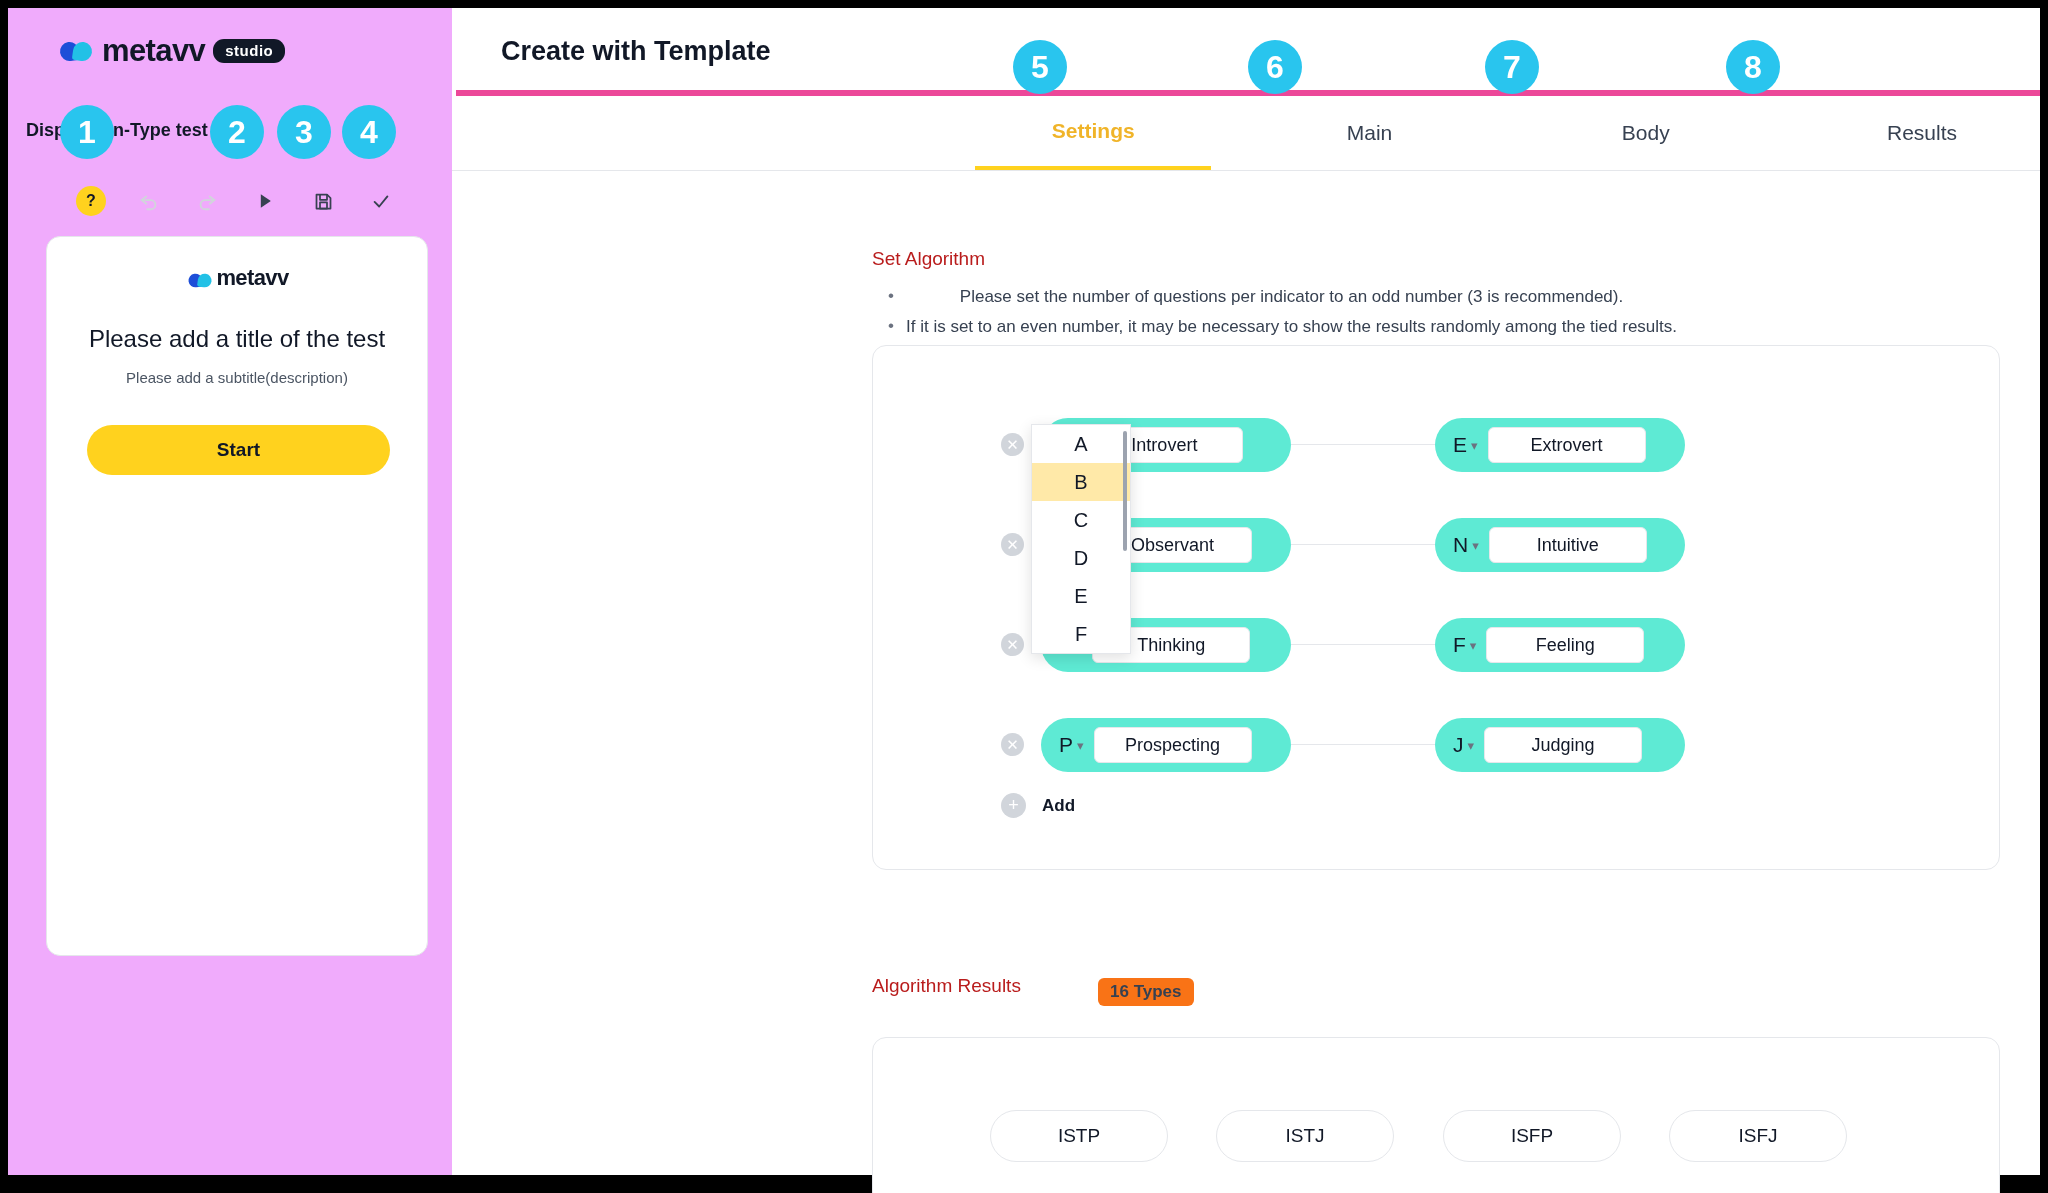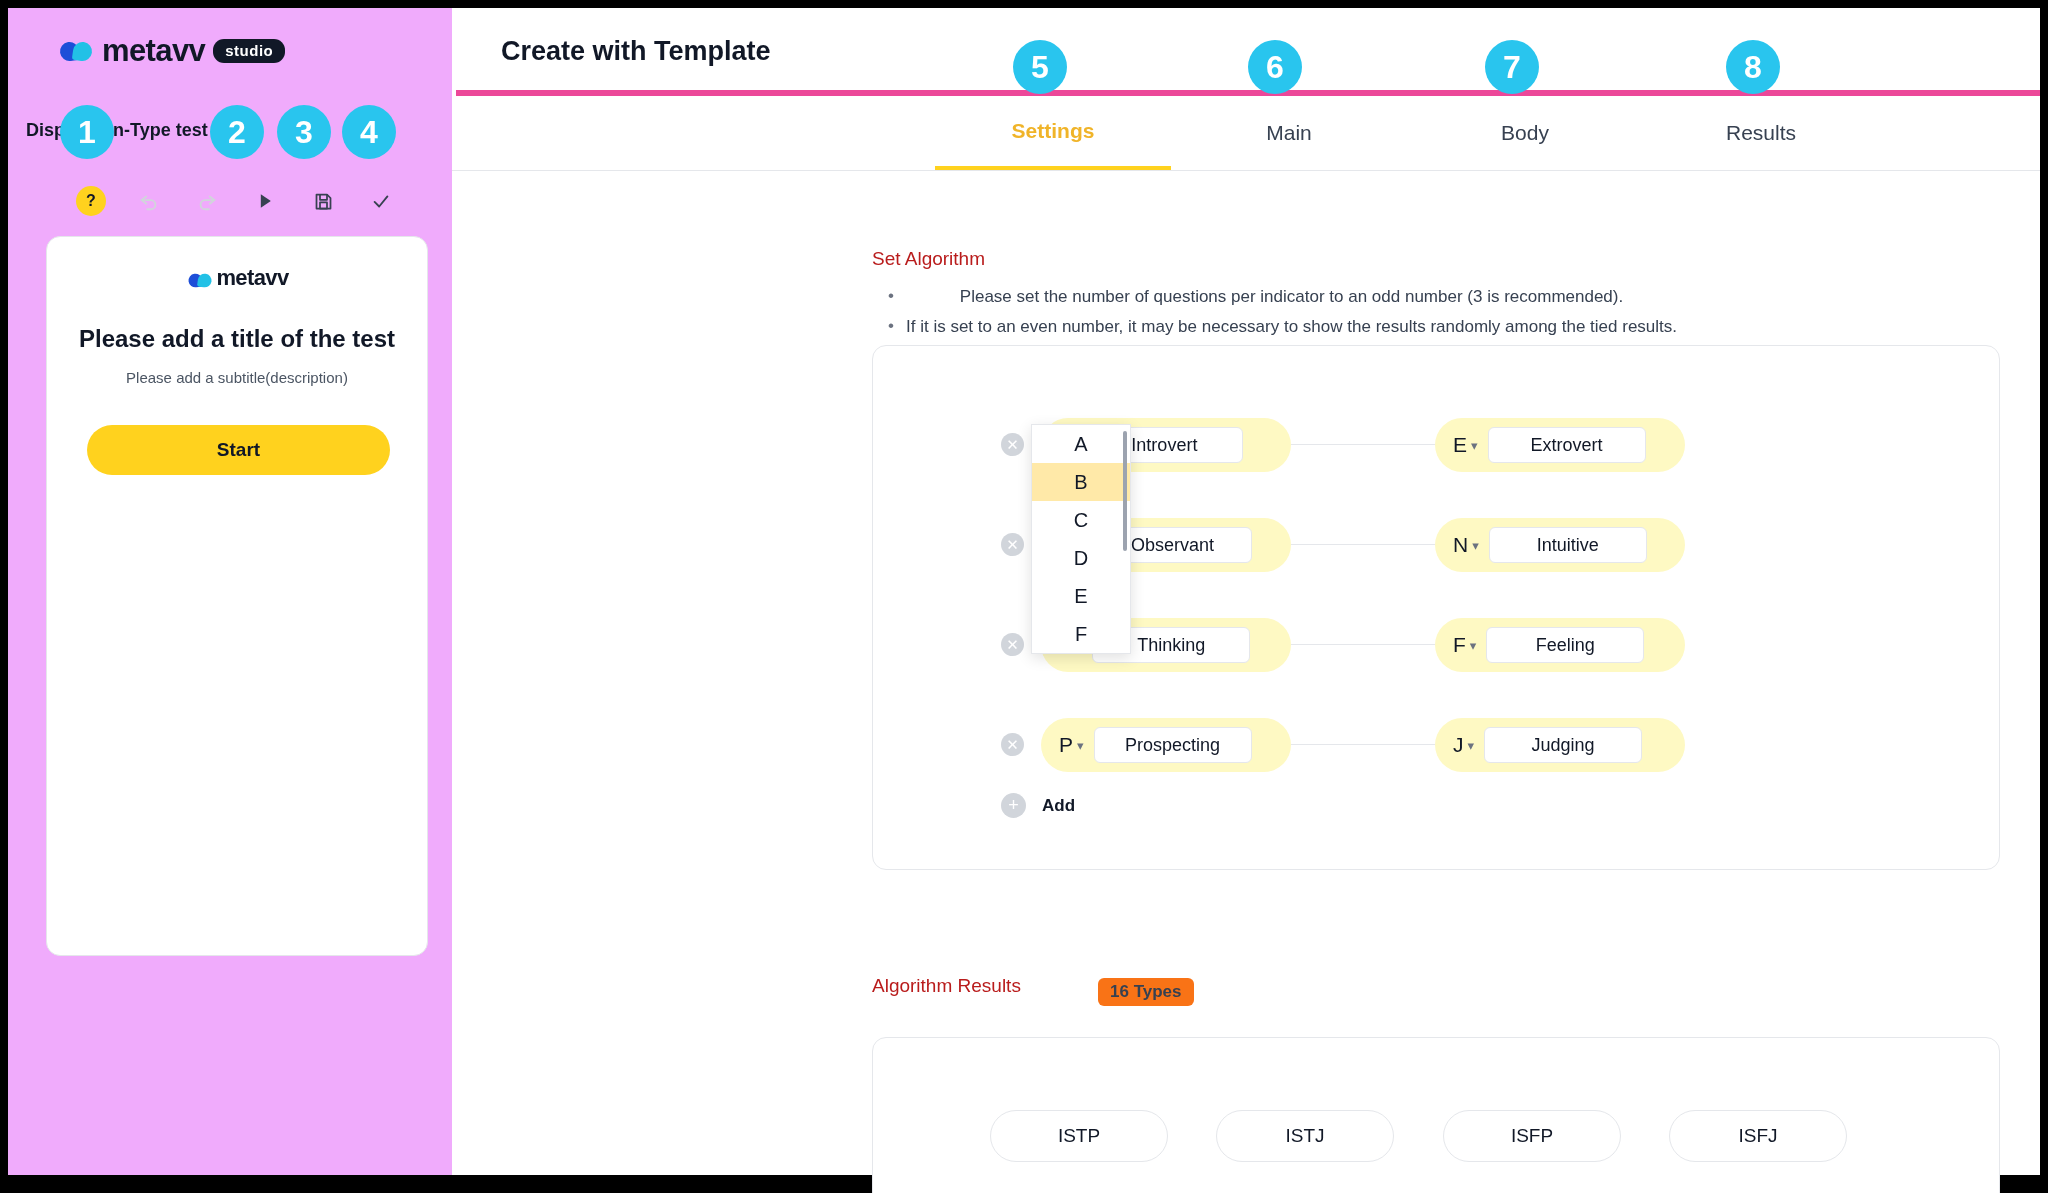--- a/index.html
+++ b/index.html
@@ -90,21 +90,21 @@
     width: 382px; height: 720px;
     background: #fff; border: 1px solid #e5e7eb; border-radius: 14px;
   }
   .preview-logo {
     margin-top: 28px; display: flex; align-items: center; justify-content: center; gap: 6px;
   }
   .preview-logo .logo-word { font-size: 22px; }
   .preview-logo .logo-mark { width: 25px; height: 16px; transform: scale(0.72); }
   .preview-title {
     margin-top: 34px; text-align: center;
-    font-size: 24px; font-weight: bold; color: #111827;
+    font-size: 24px; font-weight: normal; color: #111827;
   }
   .preview-sub {
     margin-top: 16px; text-align: center;
     font-size: 15px; color: #4b5563;
   }
   .start-btn {
     position: absolute; left: 40px; top: 188px;
     width: 303px; height: 50px;
     background: #ffd21e; border: none; border-radius: 25px;
     font-size: 19px; font-weight: bold; color: #111827;
@@ -120,21 +120,21 @@
   .main-header {
     position: absolute; left: 4px; top: 0; width: 1588px; height: 88px;
     border-bottom: 6px solid #ec4899;
   }
   .page-title {
     position: absolute; left: 45px; top: 28px;
     font-size: 27px; font-weight: bold; color: #111827;
   }
   .tabs {
     position: absolute; left: 0; top: 88px; width: 1588px; height: 75px;
-    display: flex; border-bottom: 1px solid #e5e7eb;
+    display: flex; border-bottom: 1px solid #e5e7eb; justify-content: space-between;
   }
   .tab-spacer { width: 483px; }
   .tab {
     width: 236px; height: 74px;
     display: flex; align-items: center; justify-content: center;
     font-size: 21px; color: #374151; cursor: pointer;
   }
   .tab.active {
     color: #f0b429; font-weight: bold;
     border-bottom: 4px solid #ffd21e;
@@ -164,21 +164,21 @@
   }
   .del-icon {
     position: absolute; left: 128px; top: 15px;
     width: 23px; height: 23px; border-radius: 50%;
     background: #d1d5db; color: #fff;
     font-size: 15px; line-height: 23px; text-align: center;
     cursor: pointer;
   }
   .pill {
     position: absolute; height: 54px; border-radius: 27px;
-    background: #fef9c3; display: flex; align-items: center;
+    background: #5eead4; display: flex; align-items: center;
   }
   .pill-left { left: 168px; width: 250px; }
   .pill-right { left: 562px; width: 250px; }
   .pill-sel {
     margin-left: 18px; font-size: 21px; color: #111827;
     display: flex; align-items: center; gap: 4px; cursor: pointer;
   }
   .caret { font-size: 13px; color: #6b7280; }
   .pill-input {
     margin-left: 10px; width: 158px; height: 36px;

